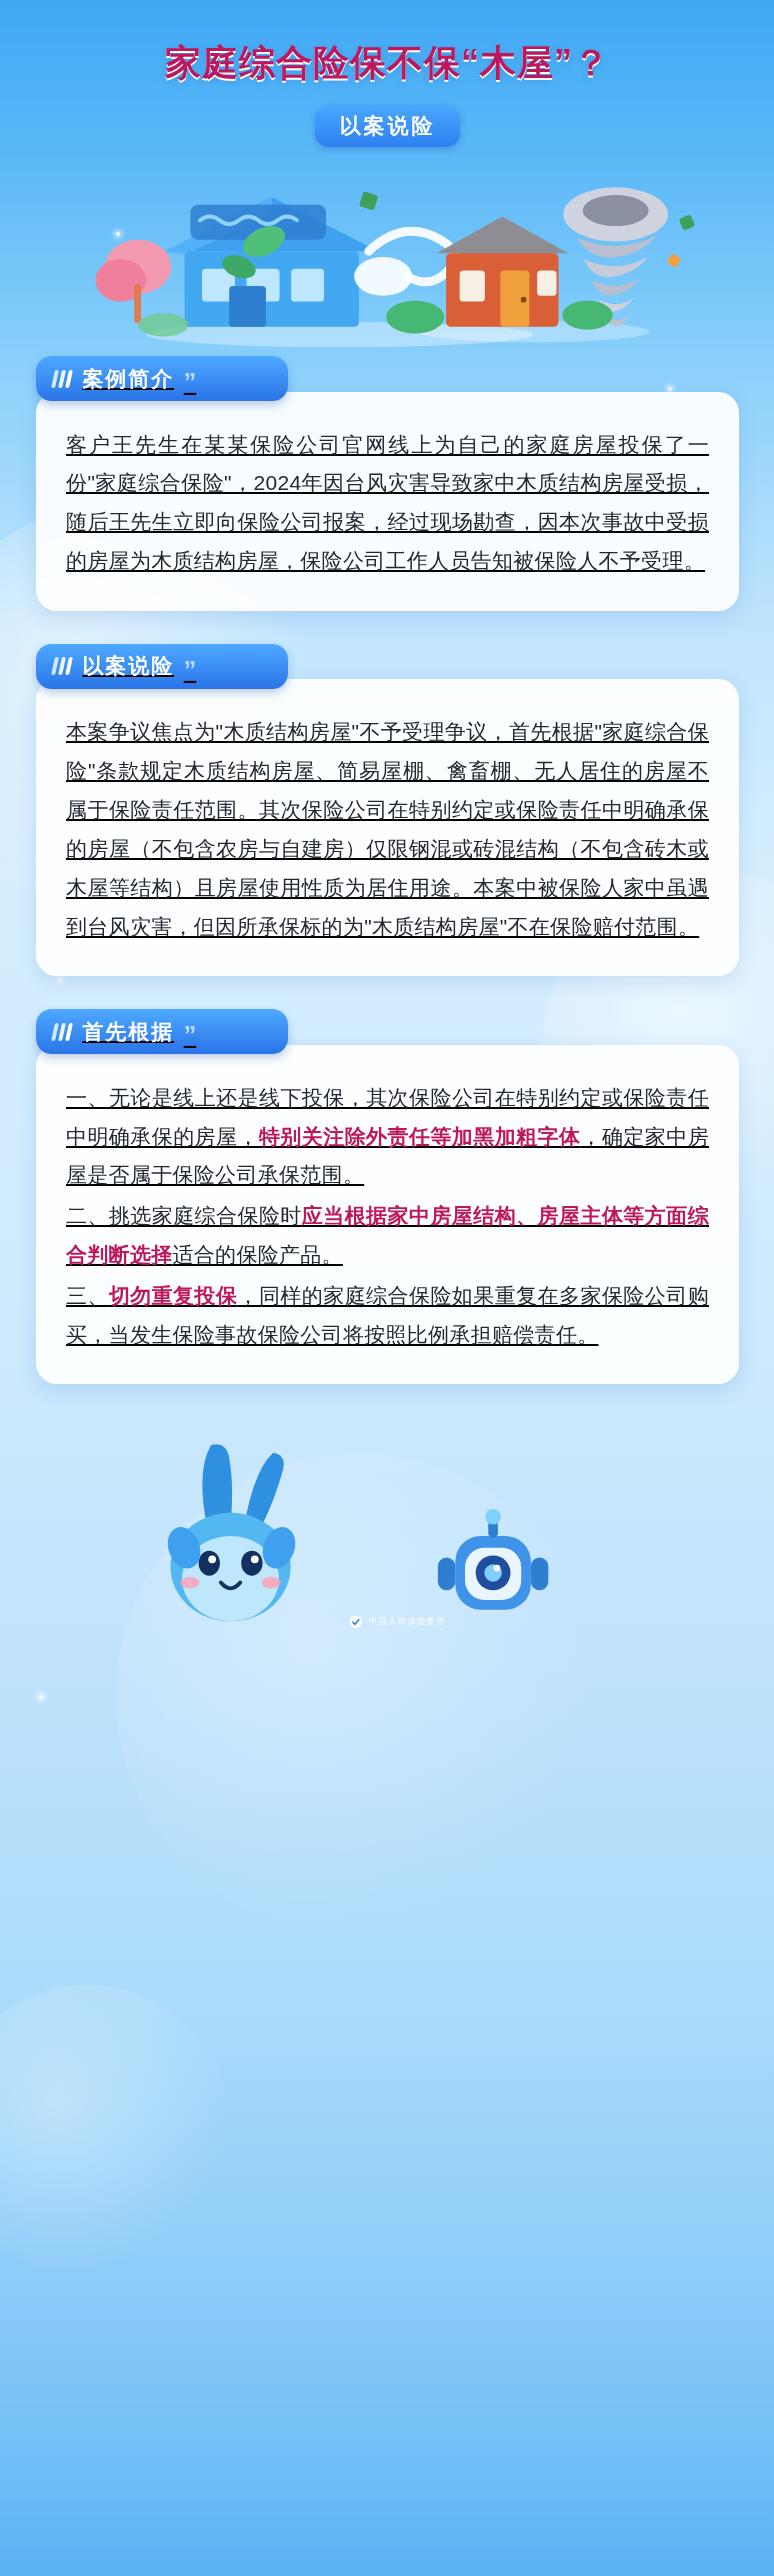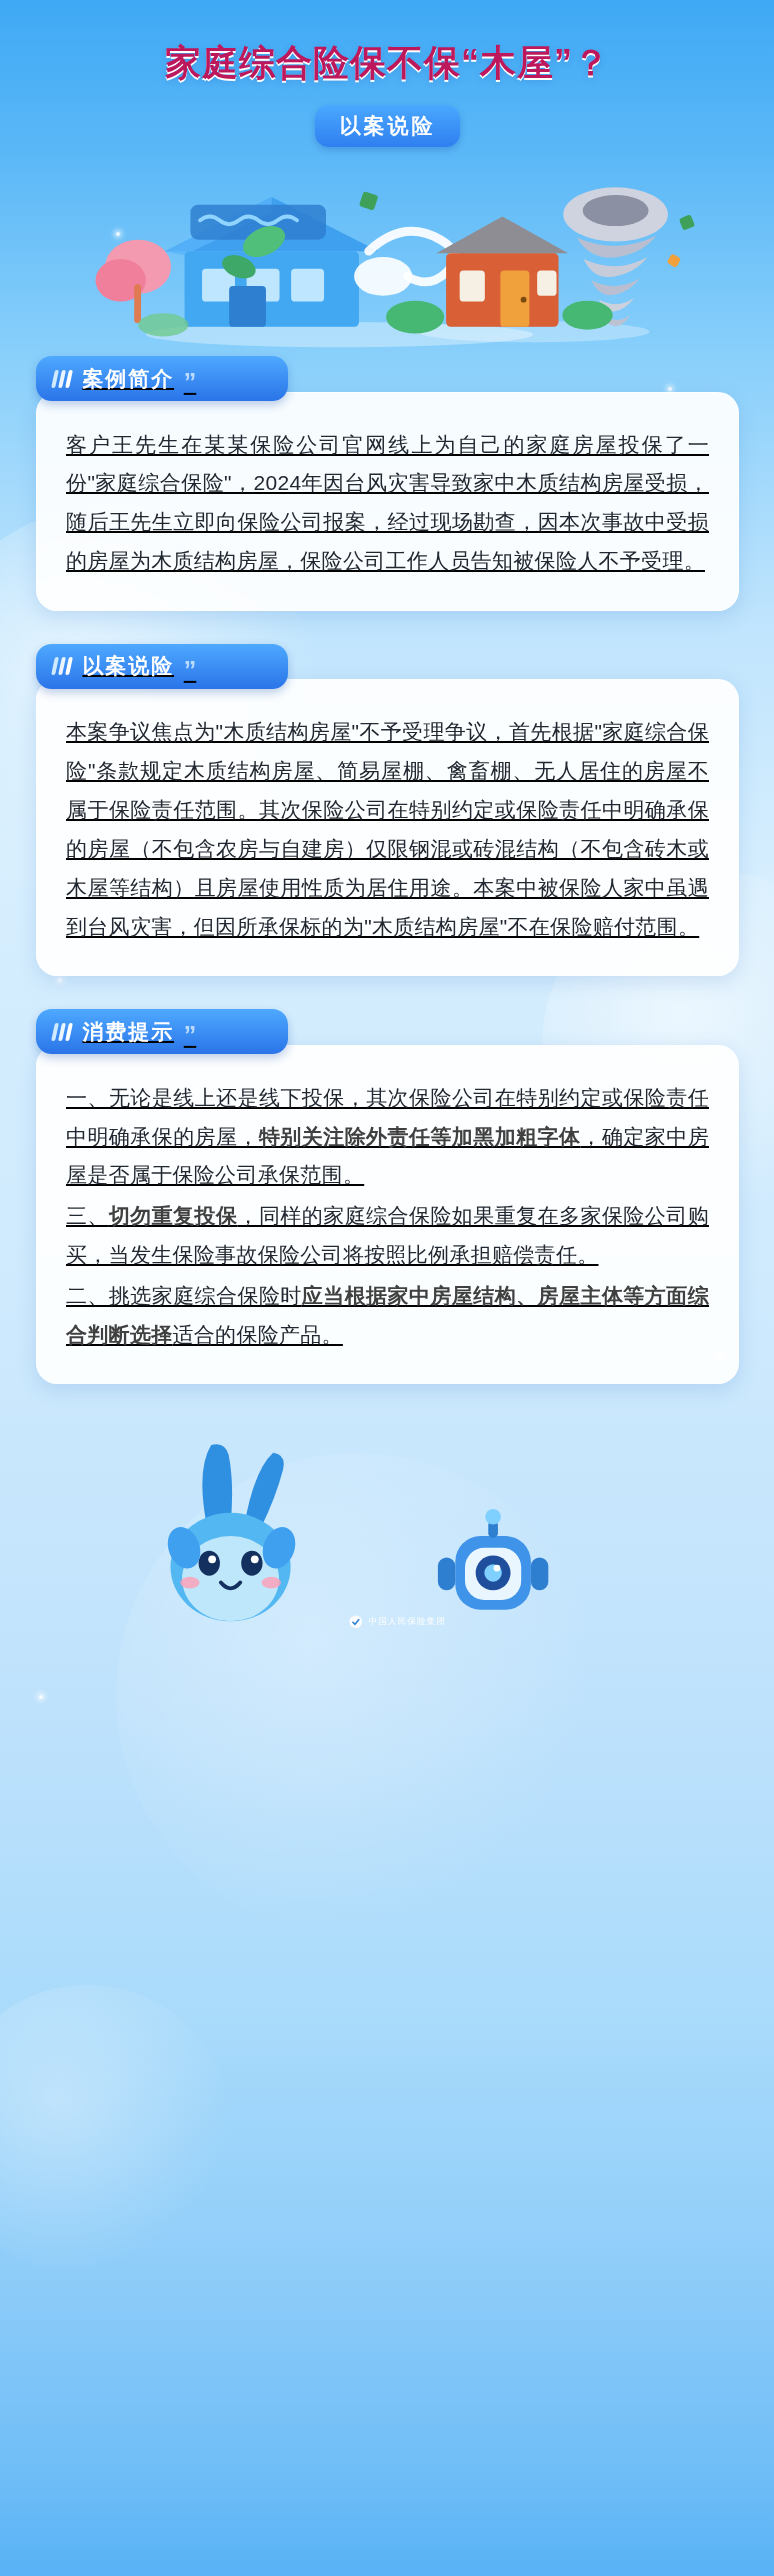--- a/index.html
+++ b/index.html
@@ -142,21 +142,21 @@
   }
   .sec-body p {
     margin: 0;
     font-size: 21px;
     line-height: 1.85;
     color: #222831;
     text-align: justify;
     letter-spacing: 0.3px;
   }
   .sec-body p + p { margin-top: 1.9px; }
-  .sec-body b { font-weight: bold; color: #404040; }
+  .sec-body b { font-weight: bold; color: #be185d; }
 
   
   .mascots {
     position: relative;
     height: 223px;
     margin-top: -5.8px;
   }
   .footer-bar {
     position: absolute;
     left: 0; right: 0; bottom: 0;
@@ -279,28 +279,28 @@
     </div>
   </div>
 
   <div class="section">
     <div class="sec-head">
       <span class="bars">
           <i></i>
           <i></i>
           <i></i>
         </span>
-      <span class="sec-title">消费提示</span>
+      <span class="sec-title">首先根据</span>
       <span class="quote-mark">”</span>
     </div>
     <div class="sec-body">
       <div id="tips-container">
           <p><span>一、无论是线上还是线下投保，其次保险公司在特别约定或保险责任中明确承保的房屋，</span><b>特别关注除外责任等加黑加粗字体</b><span>，确定家中房屋是否属于保险公司承保范围。</span></p>
+          <p><span>二、挑选家庭综合保险时</span><b>应当根据家中房屋结构、房屋主体等方面综合判断选择</b><span>适合的保险产品。</span></p>
           <p><span>三、</span><b>切勿重复投保</b><span>，同样的家庭综合保险如果重复在多家保险公司购买，当发生保险事故保险公司将按照比例承担赔偿责任。</span></p>
-          <p><span>二、挑选家庭综合保险时</span><b>应当根据家中房屋结构、房屋主体等方面综合判断选择</b><span>适合的保险产品。</span></p>
         </div>
     </div>
   </div>
 
   <div class="mascots">
     <svg width="775" height="223" viewBox="0 0 800 230" style="display:block;">
 
       <g>
         <path d="M214 120 q-12 -60 4 -86 q14 -4 18 10 q6 30 2 72z" fill="#2f8fe0"></path>
         <path d="M252 118 q10 -58 30 -76 q14 2 10 18 q-8 30 -24 62z" fill="#2f8fe0"></path>

